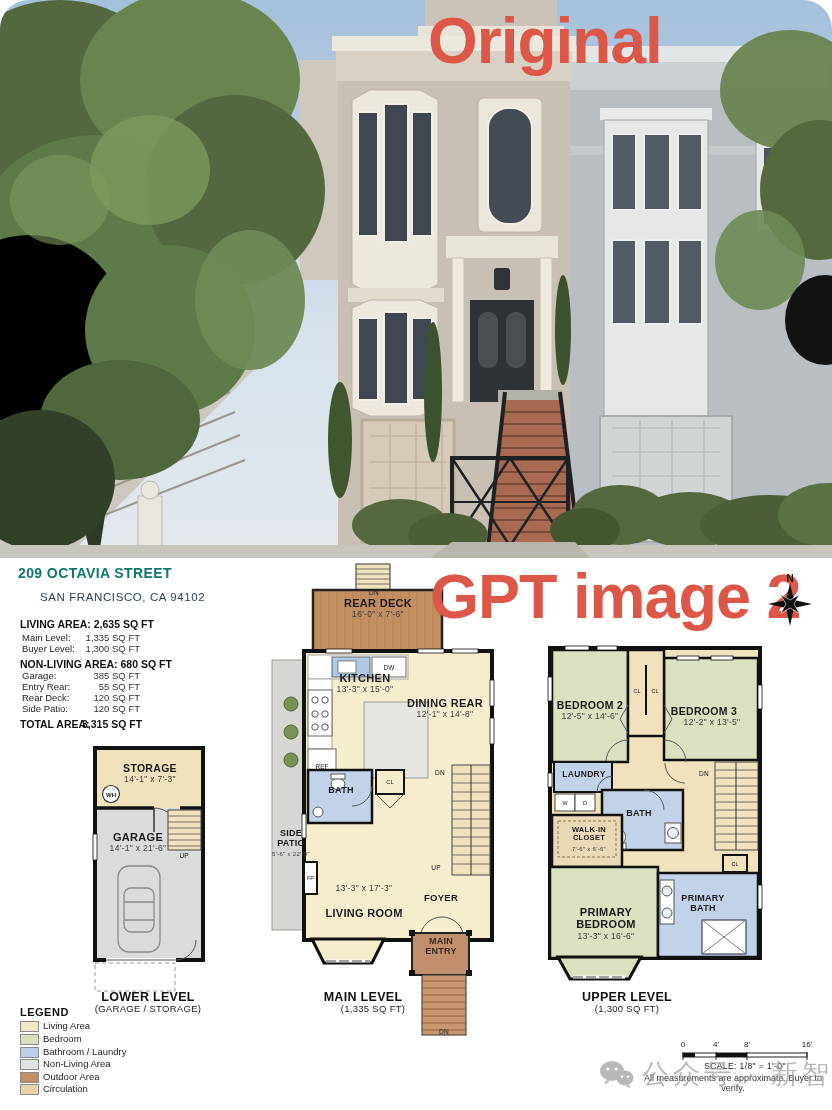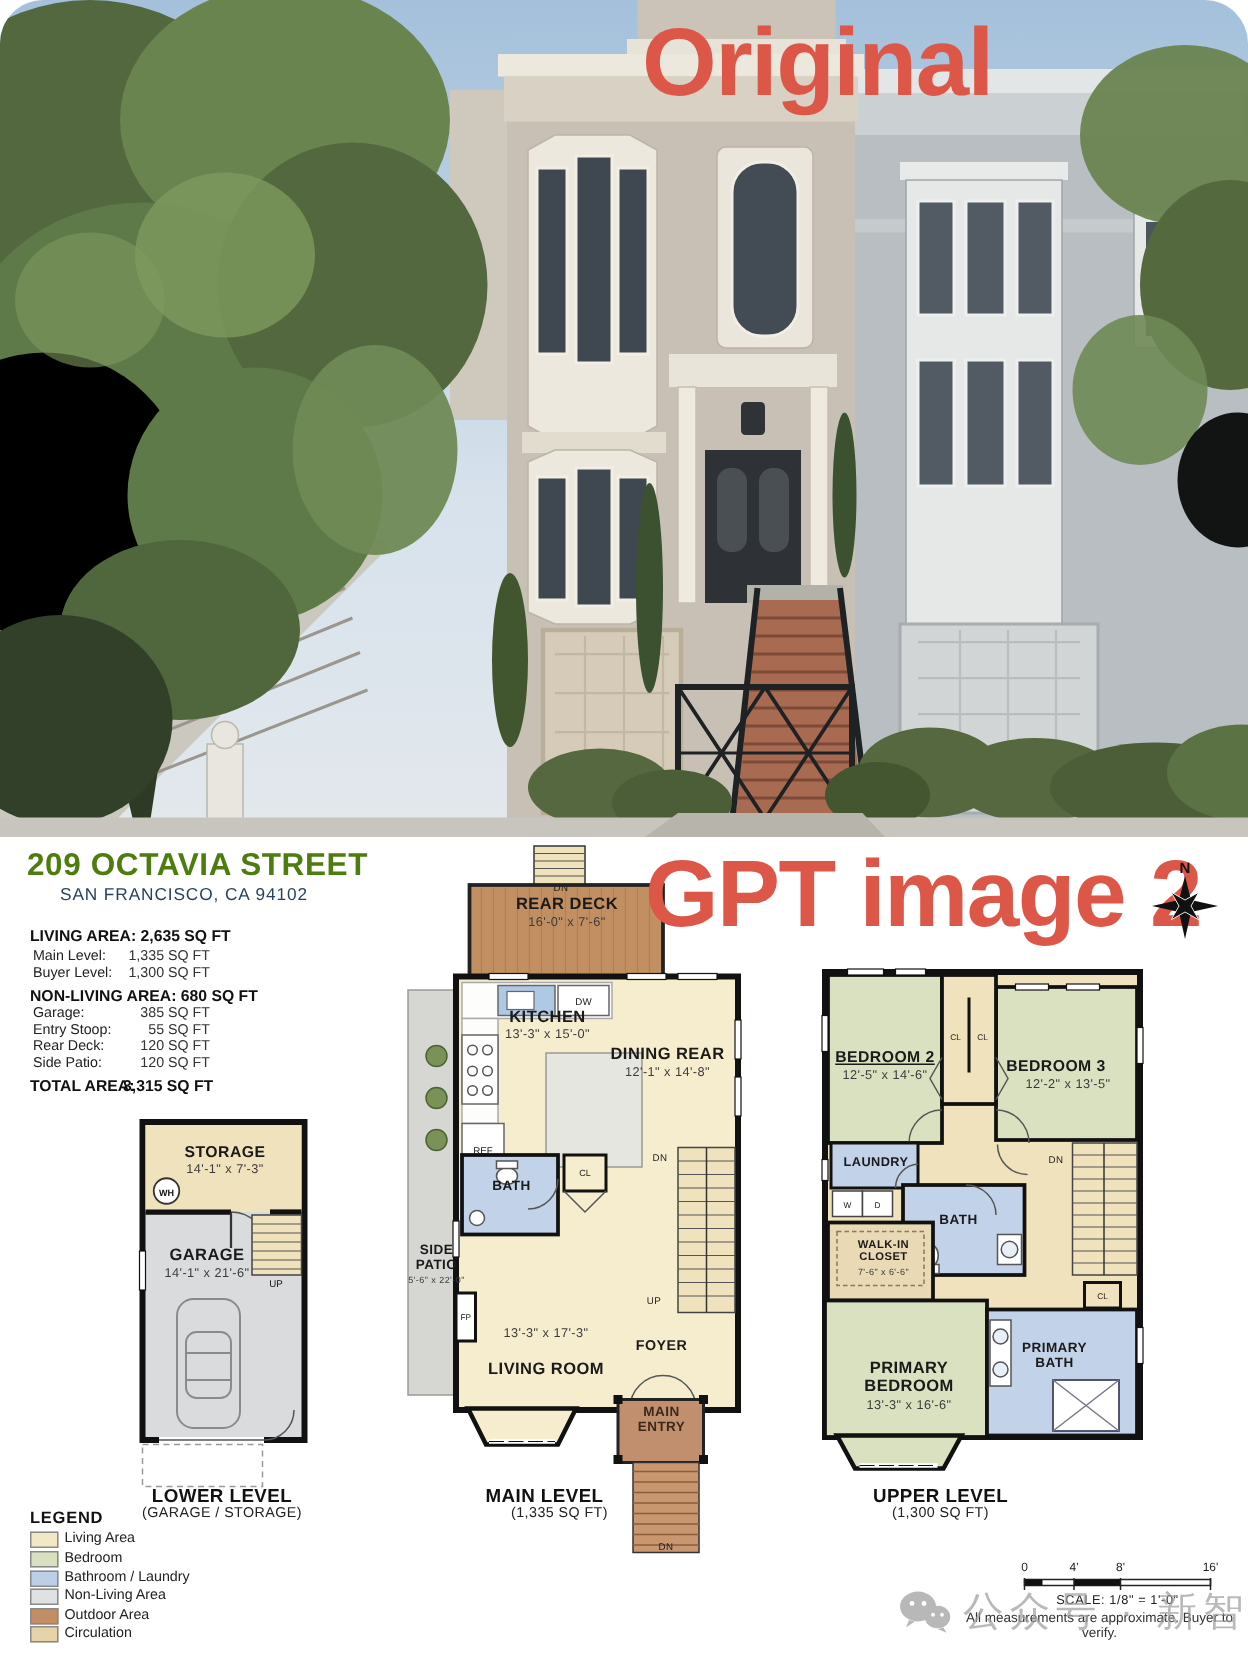--- a/index.html
+++ b/index.html
@@ -8,21 +8,21 @@
   .abs{position:absolute;}
   .lbl{position:absolute;text-align:center;color:#1a1a1a;line-height:1.12;letter-spacing:.3px;}
   .b{font-weight:bold;}
   .dim{color:#3c3c3c;font-weight:normal;}
   .tiny{font-size:6.5px;color:#222;}
   .overlay-red{position:absolute;color:#DC5748;font-weight:bold;letter-spacing:-1px;
                font-family:"Liberation Sans", sans-serif;}
   .caption{font-size:12.5px;font-weight:bold;color:#111;}
   .subcaption{font-size:9.5px;color:#222;font-weight:normal;}
   
-  .hdr-title{font-size:21px;font-weight:bold;color:#4d7c0f;letter-spacing:.4px;}
+  .hdr-title{font-size:14px;font-weight:bold;color:#0f766e;letter-spacing:.4px;}
   .hdr-sub{font-size:11.5px;color:#27425F;letter-spacing:.6px;}
   .sum-h{font-size:10.5px;font-weight:bold;color:#111;}
   .sum-name{position:absolute;left:4px;font-size:9.5px;color:#222;}
   .sum-val{position:absolute;left:46px;width:76px;text-align:right;font-size:9.5px;color:#333;}
   
   .lg-title{font-size:11px;font-weight:bold;color:#111;letter-spacing:.5px;}
   .lg-row{position:absolute;left:20px;height:11px;}
   .lg-sw{position:absolute;left:0;top:0;width:17px;height:9px;border:1px solid #8a8a8a;}
   .lg-lb{position:absolute;left:23px;top:-1px;font-size:9.5px;color:#222;white-space:nowrap;}
   .sw-living{background:#F2E8C6;} .sw-bedroom{background:#D8E0BF;} .sw-bath{background:#BDCFE7;}
@@ -205,21 +205,21 @@
     <div style="position:absolute;top:25px;width:180px;">
       <span class="sum-name">Buyer Level:</span>
       <span class="sum-val">1,300 SQ FT</span>
     </div>
     <div class="sum-h" style="position:absolute;left:2px;top:40px;">NON-LIVING AREA: 680 SQ FT</div>
     <div style="position:absolute;top:52px;width:180px;">
       <span class="sum-name">Garage:</span>
       <span class="sum-val">385 SQ FT</span>
     </div>
     <div style="position:absolute;top:63px;width:180px;">
-      <span class="sum-name">Entry Stoop:</span>
+      <span class="sum-name">Entry Rear:</span>
       <span class="sum-val">55 SQ FT</span>
     </div>
     <div style="position:absolute;top:74px;width:180px;">
       <span class="sum-name">Rear Deck:</span>
       <span class="sum-val">120 SQ FT</span>
     </div>
     <div style="position:absolute;top:85px;width:180px;">
       <span class="sum-name">Side Patio:</span>
       <span class="sum-val">120 SQ FT</span>
     </div>
@@ -460,21 +460,21 @@
       <rect x="22" y="1" width="24" height="4"></rect>
         <rect x="54" y="1" width="20" height="4"></rect>
       <rect x="134" y="11" width="22" height="4"></rect>
         <rect x="168" y="11" width="22" height="4"></rect>
       <rect x="215" y="40" width="4" height="24"></rect>
         <rect x="215" y="240" width="4" height="24"></rect>
       <rect x="5" y="32" width="4" height="24"></rect>
         <rect x="5" y="128" width="4" height="14"></rect>
     </g>
   </svg>
-  <div class="lbl b" style="left:540px;top:700px;width:100px;font-size:10.5px;text-decoration:underline;">BEDROOM 2</div>
+  <div class="lbl b" style="left:540px;top:700px;width:100px;font-size:10.5px;">BEDROOM 2</div>
   <div class="lbl dim" style="left:540px;top:712px;width:100px;font-size:8.5px;">12'-5" x 14'-6"</div>
   <div class="lbl b" style="left:662px;top:706px;width:84px;font-size:10.5px;">BEDROOM 3</div>
   <div class="lbl dim" style="left:662px;top:718px;width:100px;font-size:8.5px;">12'-2" x 13'-5"</div>
   <div class="lbl b" style="left:552px;top:770px;width:64px;font-size:8.5px;">LAUNDRY</div>
   <div class="lbl b" style="left:614px;top:808px;width:50px;font-size:9px;">BATH</div>
   <div class="lbl b" style="left:557px;top:826px;width:64px;font-size:7.5px;">WALK-IN CLOSET</div>
   <div class="lbl dim" style="left:557px;top:846px;width:64px;font-size:6px;">7'-6" x 6'-6"</div>
   <div class="tiny lbl" style="left:694px;top:770px;width:20px;">DN</div>
   <div class="lbl b" style="left:560px;top:906px;width:92px;font-size:11px;">PRIMARY BEDROOM</div>
   <div class="lbl dim" style="left:560px;top:932px;width:92px;font-size:8.5px;">13'-3" x 16'-6"</div>

